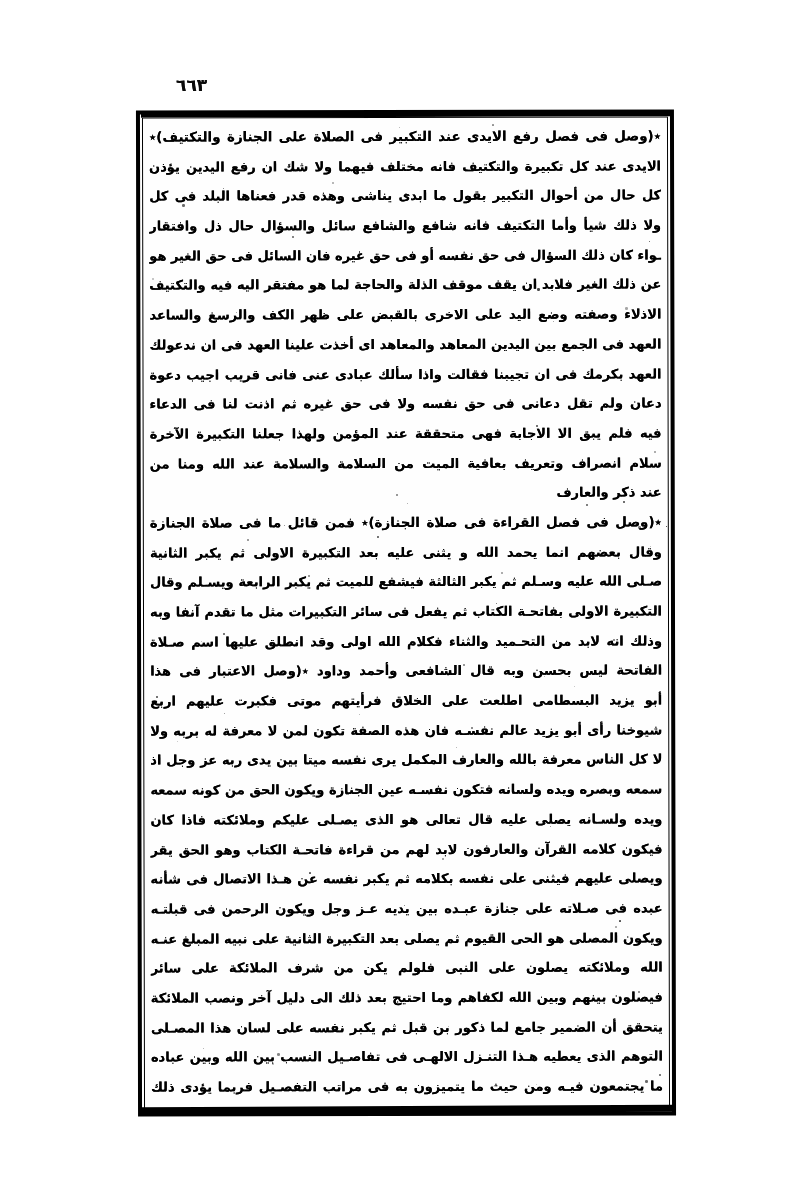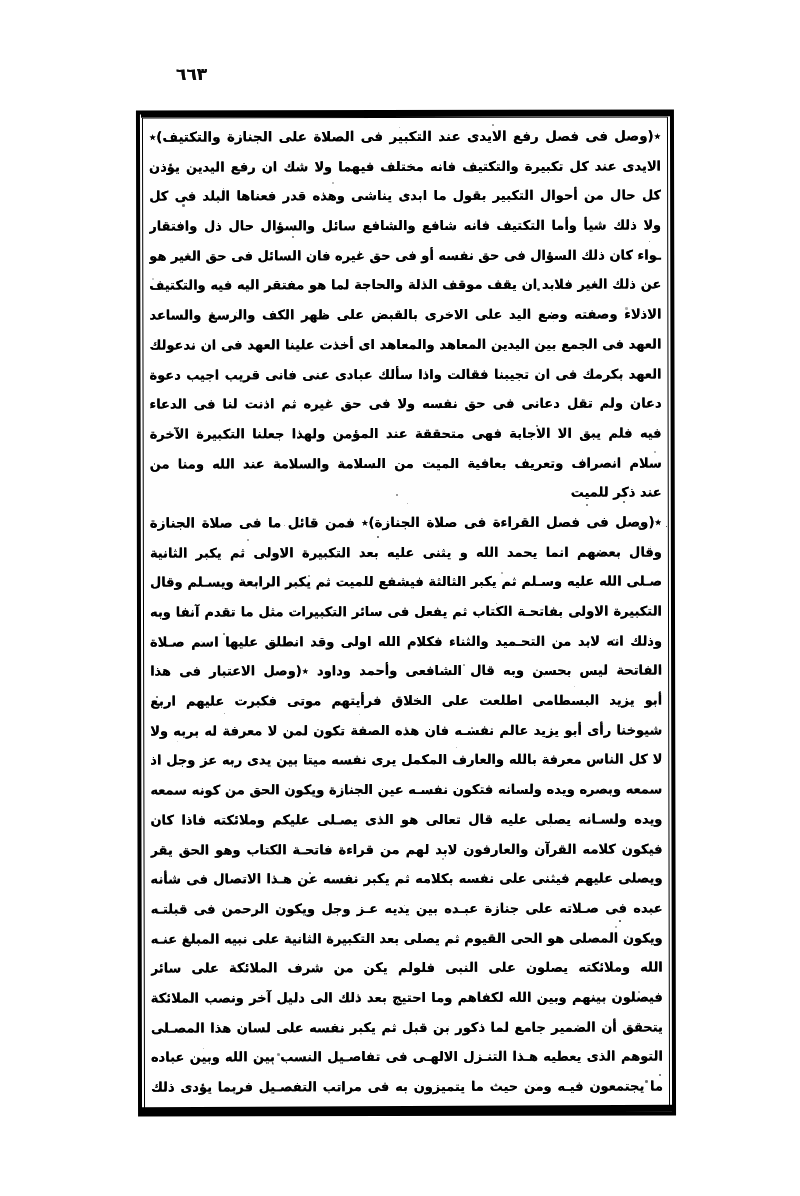--- a/index.html
+++ b/index.html
@@ -20,21 +20,21 @@
   
   #sheet {
     position: absolute;
     inset: 0;
     background: #ffffff;
   }
 
   
   #folio {
     position: absolute;
-    top: 64px;
+    top: 75px;
     left: 176px;
     font-family: "DejaVu Sans", sans-serif;
     font-size: 17px;
     font-weight: bold;
     letter-spacing: 0.5px;
     color: #0a0a0a;
     direction: rtl;
     unicode-bidi: isolate;
   }
 
@@ -169,21 +169,21 @@
       <div class="line"><span class="t">ولا ذلك شيأ وأما التكتيف فانه شافع والشافع سائل والسؤال حال ذل وافتقار فيما يسأل فيه</span></div>
       <div class="line"><span class="t">ـواء كان ذلك السؤال فى حق نفسه أو فى حق غيره فان السائل فى حق الغير هو نائب فى سؤاله</span></div>
       <div class="line"><span class="t">عن ذلك الغير فلابد ان يقف موقف الذلة والحاجة لما هو مفتقر اليه فيه والتكتيف صفة</span></div>
       <div class="line"><span class="t">الاذلاء وصفته وضع اليد على الاخرى بالقبض على ظهر الكف والرسغ والساعد فيشبه أخـذ</span></div>
       <div class="line"><span class="t">العهد فى الجمع بين اليدين المعاهد والمعاهد اى أخذت علينا العهد فى ان ندعولك وأخذنا عليك</span></div>
       <div class="line"><span class="t">العهد بكرمك فى ان تجيبنا فقالت واذا سألك عبادى عنى فانى قريب اجيب دعوة الداعى اذا</span></div>
       <div class="line"><span class="t">دعان ولم تقل دعانى فى حق نفسه ولا فى حق غيره ثم اذنت لنا فى الدعاء للميت والشفاعة عنـدك</span></div>
       <div class="line"><span class="t">فيه فلم يبق الا الاجابة فهى متحققة عند المؤمن ولهذا جعلنا التكبيرة الآخرة شكرا والسـلام</span></div>
       <div class="line"><span class="t">سلام انصراف وتعريف بعافية الميت من السلامة والسلامة عند الله ومنا من الرحمة والكف</span></div>
       <div class="line short">
-        <span class="t">عند ذكر للميت</span>
+        <span class="t">عند ذكر والعارف</span>
       </div>
       <div class="line heading"><span class="t">٭(وصل فى فصل القراءة فى صلاة الجنازة)٭  فمن قائل ما فى صلاة الجنازة قراءة انما هو الدعاء</span></div>
       <div class="line"><span class="t">وقال بعضهم انما يحمد الله و يثنى عليه بعد التكبيرة الاولى ثم يكبر الثانية ويصـلى على النبى</span></div>
       <div class="line"><span class="t">صـلى الله عليه وسـلم ثم يكبر الثالثة فيشفع للميت ثم يكبر الرابعة ويسـلم وقال آخر يقرأ بعـد</span></div>
       <div class="line"><span class="t">التكبيرة الاولى بفاتحـة الكتاب ثم يفعل فى سائر التكبيرات مثل ما تقدم آنفا وبه أقول</span></div>
       <div class="line"><span class="t">وذلك انه لابد من التحـميد والثناء فكلام الله اولى وقد انطلق عليها اسم صـلاة فالعدول عن</span></div>
       <div class="line"><span class="t">الفاتحة ليس بحسن وبه قال الشافعى وأحمد وداود   ٭(وصل الاعتبار فى هذا الفصل)٭  قال</span></div>
       <div class="line"><span class="t">أبو يزيد البسطامى اطلعت على الخلاق فرأيتهم موتى فكبرت عليهم اربع تكبـيرات قال بعض</span></div>
       <div class="line"><span class="t">شيوخنا رأى أبو يزيد عالم نفسـه فان هذه الصفة تكون لمن لا معرفة له بربه ولا يتعرف اليه وتكون</span></div>
       <div class="line"><span class="t">لا كل الناس معرفة بالله والعارف المكمل يرى نفسه ميتا بين يدى ربه عز وجل اذ كان الحق</span></div>

